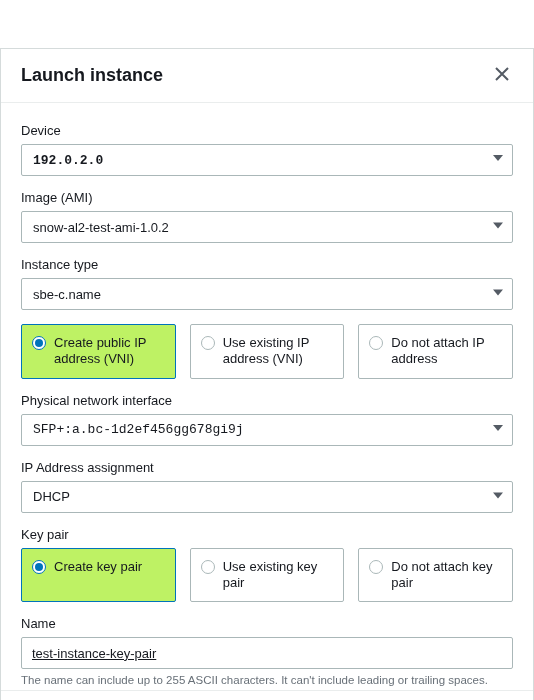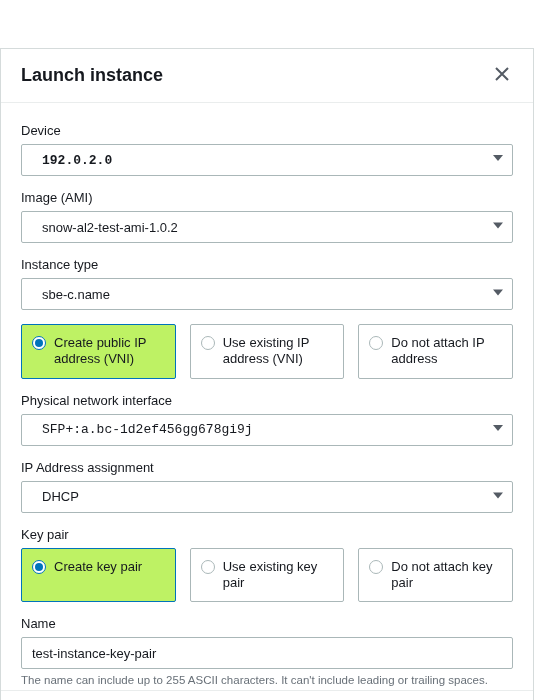--- a/index.html
+++ b/index.html
@@ -5,28 +5,28 @@
   * { box-sizing: border-box; margin: 0; padding: 0; }
   html, body { width: 534px; height: 700px; font-family: "Helvetica Neue", Arial, sans-serif; font-size: 13px; color: #16191f; background: #fff; }
   .dialog { width: 534px; height: 700px; border: 1px solid #d5dbdb; display: flex; flex-direction: column; background:#fff;margin-top:48px; }
   .header { display:flex; align-items:center; justify-content:space-between; padding: 14px 20px 14px 20px; border-bottom: 1px solid #eaeded; }
   .header h1 { font-size: 18px; font-weight: 700; }
   .close-btn { background:none; border:none; cursor:pointer; padding:4px; }
   .close-btn svg { width:14px; height:14px; stroke:#545b64; stroke-width:2; fill:none; }
   .body { padding: 6px 20px 10px 20px; flex:1; overflow:auto; }
   .field { margin-top: 14px; }
   .label { font-size: 13px; color:#16191f; margin-bottom: 6px; display:block; }
-  .select, .input, .input-ro { width:100%; border:1px solid #aab7b8; border-radius:2px; background:#fff; height:32px; padding: 0 30px 0 20px; font-size:13px; color:#16191f; position:relative; display:flex; align-items:center; }
+  .select, .input, .input-ro { width:100%; border:1px solid #aab7b8; border-radius:2px; background:#fff; height:32px; padding: 0 30px 0 11px; font-size:13px; color:#16191f; position:relative; display:flex; align-items:center; }
   .select { cursor:pointer; }
   .select .val { font-family: inherit; }
   .select.mono .val, .mono { font-family: "Courier New", monospace; letter-spacing:0; font-size:13px; }
   .select .caret { position:absolute; right:8px; top:50%; transform:translateY(-50%); }
   .select .caret svg { width:12px; height:12px; fill:#545b64; }
   .input { padding:0 10px; }
-  .input input { border:none; outline:none; width:100%; font-size:13px; font-family:inherit; color:#16191f; background:transparent; height:100%; }
+  .input input { border:none; outline:none; width:100%; font-size:13px; font-family:inherit; color:#16191f; background:transparent; height:100%;text-decoration:underline; }
   .hint { font-size: 11.5px; color:#687078; margin-top:4px; line-height:1.3; }
   .radio-row { display:flex; gap:14px; margin-top:6px; }
   .radio-card { flex:1; border:1px solid #aab7b8; border-radius:2px; padding:10px 10px; display:flex; align-items:flex-start; gap:8px; cursor:pointer; min-height:52px; }
   .radio-card.selected { border-color:#0073bb; background:#bef264; }
   .rc-dot { width:14px; height:14px; border:1px solid #aab7b8; border-radius:50%; background:#fff; flex-shrink:0; margin-top:1px; display:flex; align-items:center; justify-content:center; }
   .radio-card.selected .rc-dot { border-color:#0073bb; }
   .radio-card.selected .rc-dot::after { content:""; width:8px; height:8px; background:#0073bb; border-radius:50%; display:block; }
   .rc-label { font-size:13px; line-height:1.25; color:#16191f; }
   .btn { border-radius:2px; font-size:13px; cursor:pointer; height:32px; padding:11px 16px; font-weight:700; }
   .btn.link { background:none; border:none; color:#0073bb; font-weight:700; padding:0 10px; }

